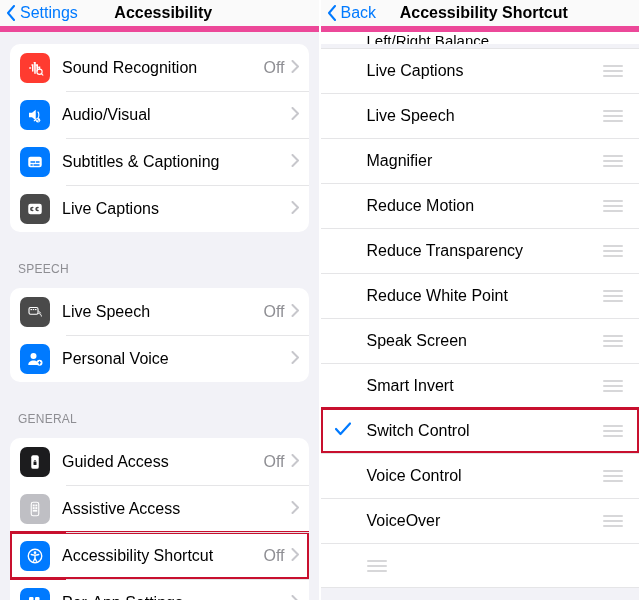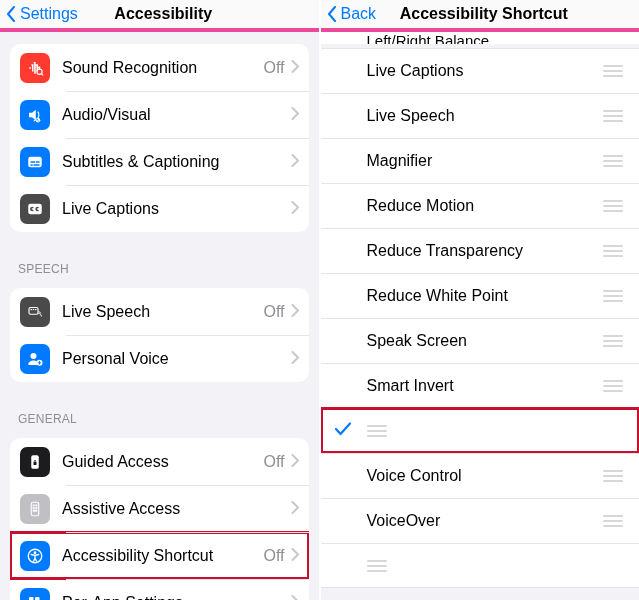--- a/index.html
+++ b/index.html
@@ -1,20 +1,20 @@
 <!DOCTYPE html>
 <html><head>
 <meta charset="utf-8">
 <style>
   * { box-sizing: border-box; margin: 0; padding: 0; }
   body { font-family: -apple-system, BlinkMacSystemFont, "Segoe UI", Helvetica, Arial, sans-serif; background: #f2f2f7; }
   .container { display: flex; width: 639px; height: 600px; }
   .pane { flex: 1; background: #f2f2f7; overflow: hidden; position: relative; }
   .pane-left { border-right: 2px solid #fff; }
-  .navbar { height: 32px; background: #fafafa; display: flex; align-items: center; position: relative; border-bottom: 4px solid #ec4899; padding: 0 6px; }
+  .navbar { height: 32px; background: #fafafa; display: flex; align-items: center; position: relative; border-bottom: 6px solid #ec4899; padding: 0 6px; }
   .nav-back { display: flex; align-items: center; color: #007aff; font-size: 16px; cursor: pointer; }
   .nav-back svg { width: 10px; height: 16px; margin-right: 4px; }
   .nav-title { position: absolute; left: 8px; right: 0; text-align: center; font-weight: 600; font-size: 16px; pointer-events: none; color: #000; }
   .scroll { height: calc(100% - 32px); overflow-y: hidden; }
   .section-header { font-size: 12px; color: #8e8e93; letter-spacing: .02em; padding: 14px 16px 6px 18px; text-transform: uppercase; }
   .group { background: #fff; border-radius: 10px; margin: 6px 10px 16px 10px; overflow: hidden; }
   .row { display: flex; align-items: center; height: 47px; padding: 0 10px 0 10px; position: relative; }
   .row + .row::before { content: ""; position: absolute; top: 0; left: 56px; right: 0; height: 1px; background: #e5e5e7; }
   .row-icon { width: 30px; height: 30px; border-radius: 7px; display: flex; align-items: center; justify-content: center; margin-right: 12px; flex-shrink: 0; color: #fff; }
   .row-icon svg { width: 18px; height: 18px; }
@@ -289,20 +289,21 @@
             <span class="drag">
               <span></span>
               <span></span>
               <span></span>
             </span>
           </div>
           <div class="list-row checked highlight">
             <span class="check"><svg viewBox="0 0 16 14">
                 <path d="M1 7l4.5 5L15 1.5" stroke="currentColor" stroke-width="2.2" fill="none" stroke-linecap="round" stroke-linejoin="round"></path>
               </svg></span>
+            <span class="list-label">Switch Control</span>
             <span class="drag">
               <span></span>
               <span></span>
               <span></span>
             </span>
           </div>
           <div class="list-row">
             <span class="list-label">Voice Control</span>
             <span class="drag">
               <span></span>

